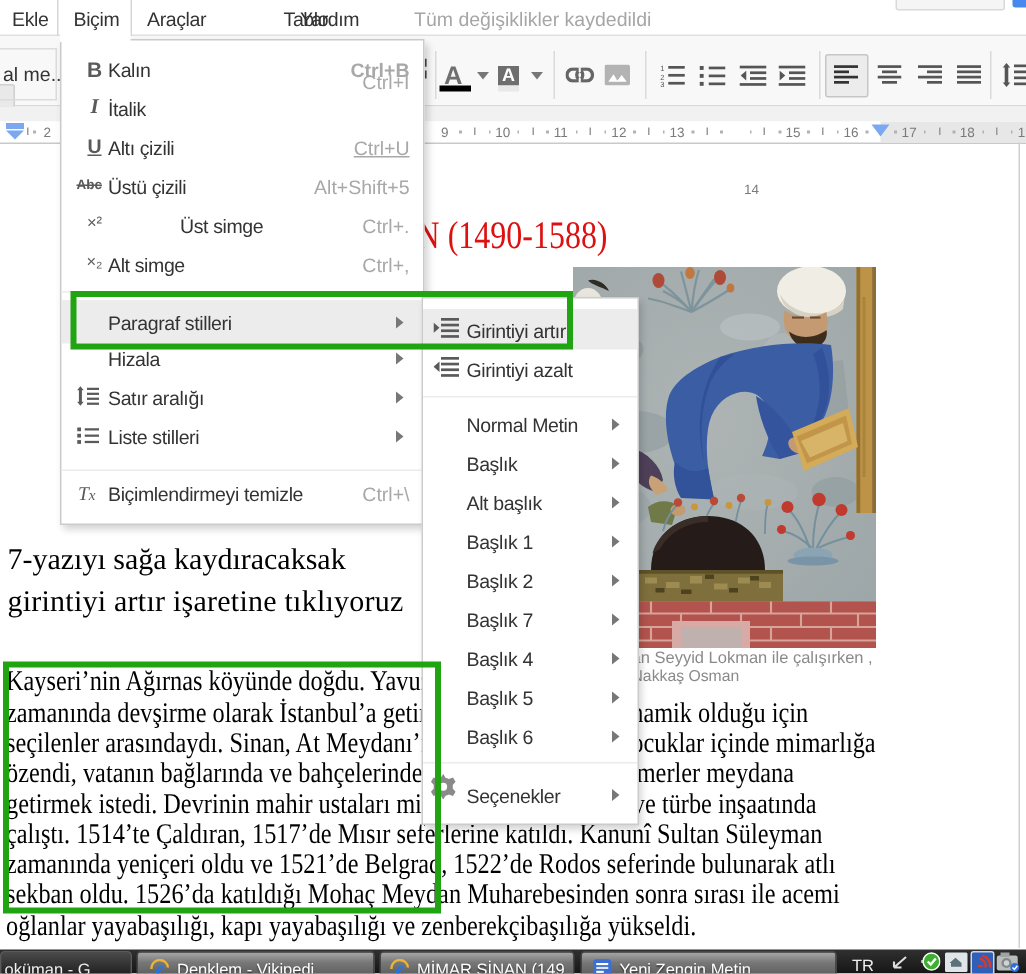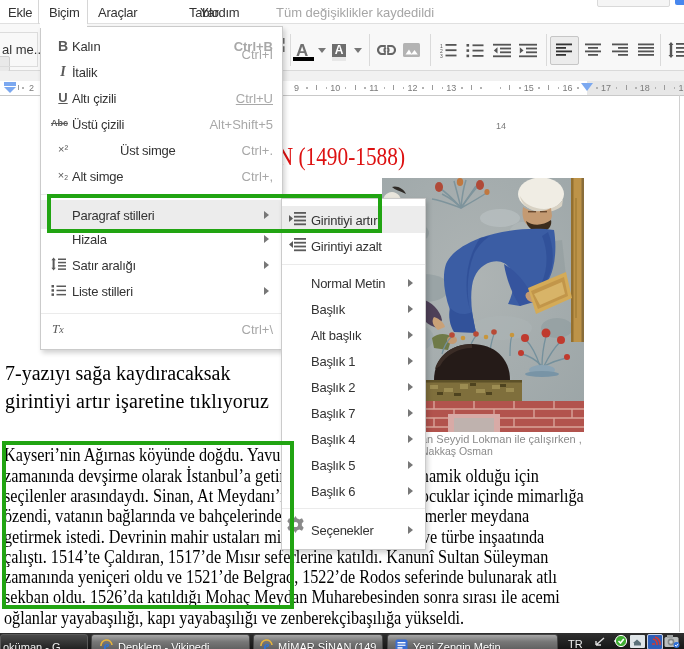--- a/index.html
+++ b/index.html
@@ -413,20 +413,21 @@
       <rect x="0.5" y="5.2" width="2.5" height="2.5" fill="#5a5a5a"></rect>
       <rect x="0.5" y="9.4" width="2.5" height="2.5" fill="#5a5a5a"></rect>
     <rect x="5.5" y="1.5" width="9.5" height="1.5" fill="#5a5a5a"></rect>
       <rect x="5.5" y="5.7" width="9.5" height="1.5" fill="#5a5a5a"></rect>
       <rect x="5.5" y="9.9" width="9.5" height="1.5" fill="#5a5a5a"></rect>
   </svg>
   <div class="abs mtxt" style="left:31px;top:257px;">Liste stilleri</div>
   <div class="abs arr" style="left:223px;top:260px;"></div>
   <div class="sep abs" style="left:0;top:286px;width:241px;"></div>
   <div class="abs" style="left:11px;top:294px;font-size:13px;font-style:italic;font-family:'Liberation Serif',serif;color:#5a5a5a;">T<span style="font-size:10px;">x</span></div>
+  <div class="abs mtxt" style="left:31px;top:295px;">Biçimlendirmeyi temizle</div>
   <div class="abs sc" style="right:9px;top:295px;">Ctrl+\</div>
 </div>
 
 <div class="abs" style="left:38px;top:0;width:1px;height:24px;background:#d6d6d6;z-index:11;"></div>
 <div class="abs" style="left:87px;top:0;width:1px;height:24px;background:#d6d6d6;z-index:11;"></div>
 <div class="abs" style="left:39.5px;top:22px;width:47px;height:6px;background:#fff;z-index:11;"></div>
 <div class="abs mtxt" style="left:49px;top:5px;z-index:12;">Biçim</div>
 
 <div class="abs" id="submenu" style="left:281px;top:198px;width:143px;height:350px;background:#fff;border:1px solid #cbcbcb;box-shadow:2px 3px 5px rgba(0,0,0,0.18);z-index:10;">
 

